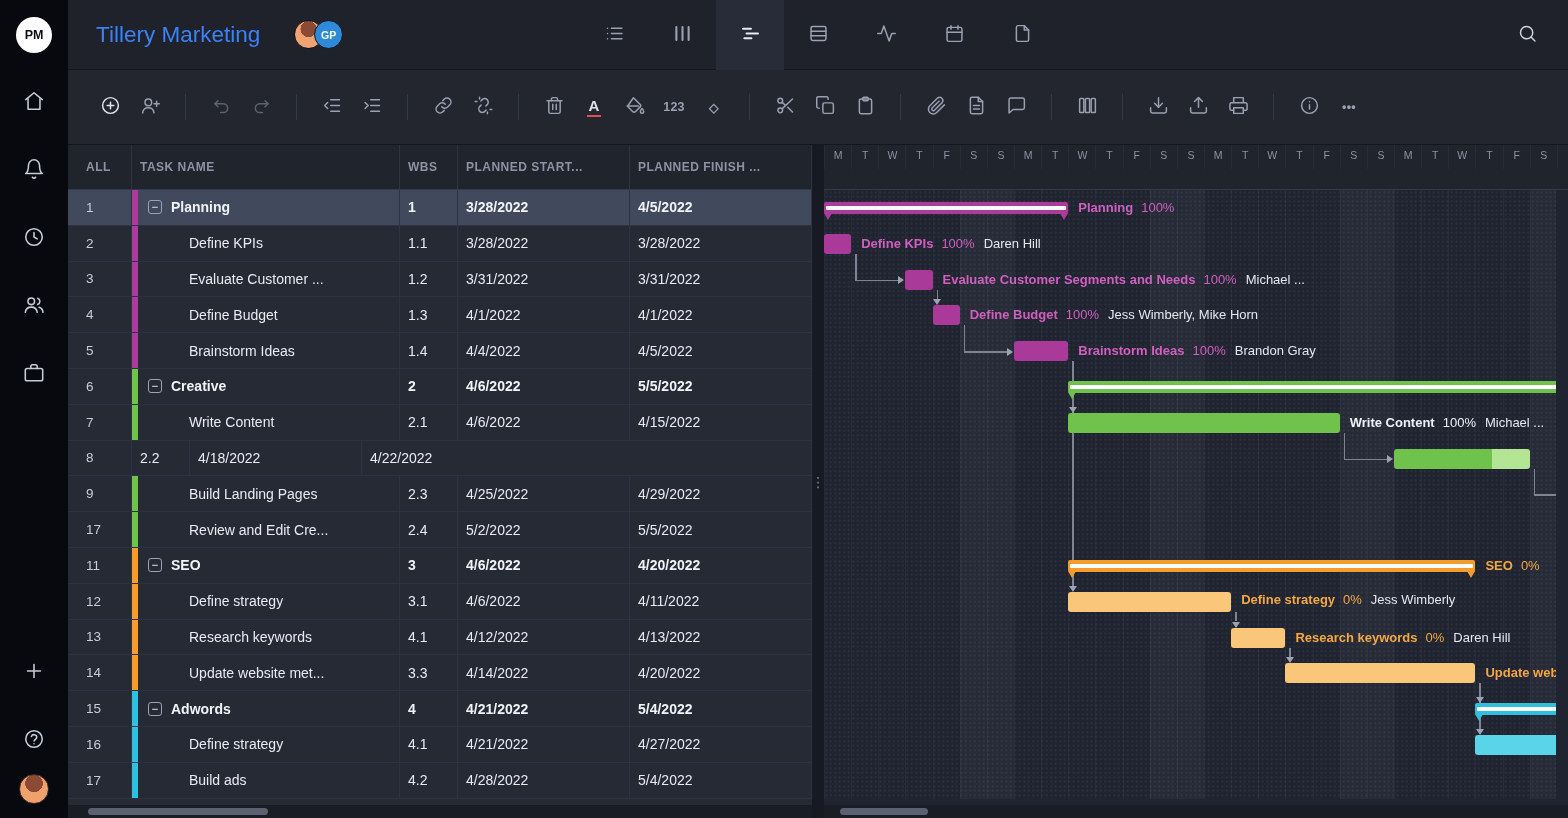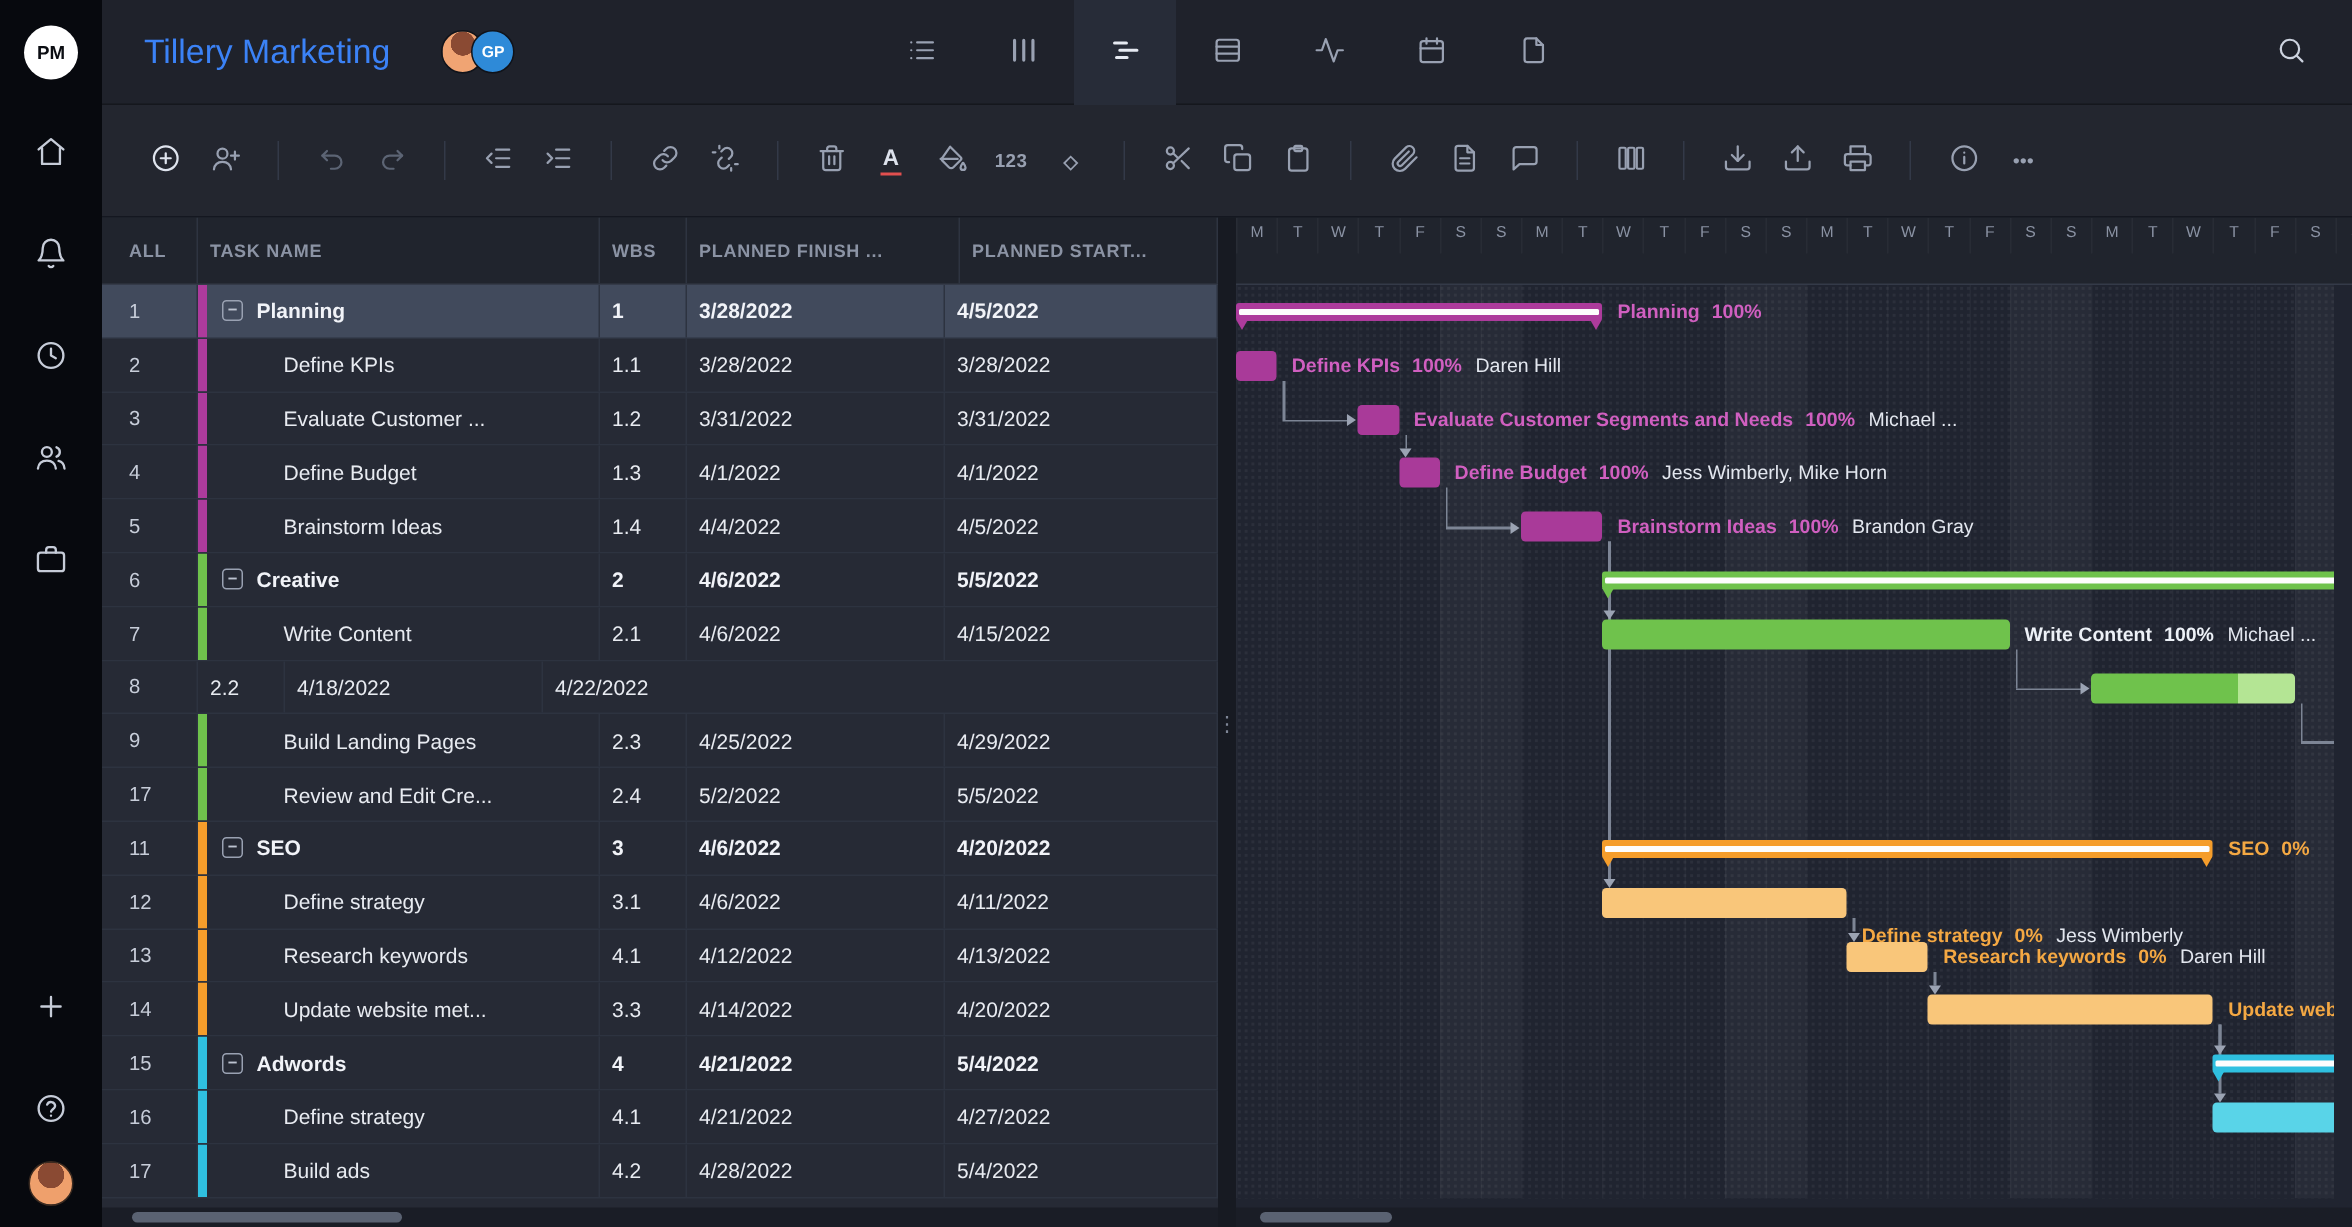--- a/index.html
+++ b/index.html
@@ -103,21 +103,21 @@
   .gcol{position:absolute;top:0;bottom:0;border-left:1px solid rgba(255,255,255,.035)}
   .gcol.wknd{background:rgba(255,255,255,.035)}
   .gbar{position:absolute;height:20px;border-radius:3px;z-index:2}
   .gbar.sum{height:12px;border-radius:2px}
   .stripe{position:absolute;left:2px;right:2px;top:4px;height:4px;background:#fdfdfd;border-radius:1px}
   .cap{position:absolute;top:11px;width:0;height:0;border-left:4px solid transparent;border-right:4px solid transparent;
        border-top:7px solid}
   .cap.l{left:0}.cap.r{right:0}
   .glabel{position:absolute;z-index:3;white-space:nowrap;font-size:13px;height:18px;line-height:18px}
   .ln{font-weight:700}
-  .lp{font-weight:700;margin-left:8px}
+  .lp{font-weight:400;margin-left:8px}
   .la{margin-left:9px;color:#e3e7ef;font-weight:500}
   .cline{position:absolute;background:#7d8595;z-index:1}
   .arr{position:absolute;width:0;height:0;z-index:2}
   .arr.r{border-top:4px solid transparent;border-bottom:4px solid transparent;border-left:6px solid #9ba3b3}
   .arr.d{border-left:4px solid transparent;border-right:4px solid transparent;border-top:6px solid #9ba3b3}
 </style>
 </head>
 <body>
 
 <div class="app">
@@ -394,22 +394,22 @@
         </button>
       </div>
 
     <div class="content">
 
       <section class="table-panel">
         <div class="t-head" id="t-head">
             <div class="th c-num">ALL</div>
             <div class="th c-name">TASK NAME</div>
             <div class="th c-wbs">WBS</div>
+            <div class="th c-start">PLANNED START...</div>
             <div class="th c-fin">PLANNED FINISH ...</div>
-            <div class="th c-start">PLANNED START...</div>
           </div>
         <div class="t-body" id="t-body">
             <div class="trow grp sel">
               <div class="td c-num">1</div>
               <div class="td c-name">
                 <span class="strip" style="background: rgb(173, 59, 156);"></span>
                 <span class="collapse">−</span>
                 <span class="nm">Planning</span>
               </div>
               <div class="td c-wbs">1</div>
@@ -665,21 +665,21 @@
             <div class="gbar" style="left: 244.287px; width: 271.43px; top: 222.7px; background: rgb(111, 194, 76);"></div>
             <div class="glabel" style="left: 525.717px; top: 223.7px;"><span class="ln" style="color: rgb(237, 241, 247);">Write Content</span><span class="lp" style="color: rgb(237, 241, 247);">100%</span><span class="la">Michael ...</span></div>
             <div class="gbar" style="left: 570.003px; width: 135.715px; top: 258.5px; background: linear-gradient(90deg, rgb(111, 194, 76) 0px, rgb(111, 194, 76) 72%, rgb(180, 229, 148) 72%, rgb(180, 229, 148) 100%);"></div>
             <div class="gbar sum" style="left: 244.287px; width: 407.145px; top: 369.9px; background: rgb(245, 157, 43);">
               <span class="stripe"></span>
               <span class="cap l" style="border-top-color: rgb(245, 157, 43);"></span>
               <span class="cap r" style="border-top-color: rgb(245, 157, 43);"></span>
             </div>
             <div class="glabel" style="left: 661.432px; top: 366.9px;"><span class="ln" style="color: rgb(244, 168, 67);">SEO</span><span class="lp" style="color: rgb(244, 168, 67);">0%</span></div>
             <div class="gbar" style="left: 244.287px; width: 162.858px; top: 401.7px; background: rgb(249, 198, 122);"></div>
-            <div class="glabel" style="left: 417.145px; top: 425px;"><span class="ln" style="color: rgb(244, 168, 67);">Define strategy</span><span class="lp" style="color: rgb(244, 168, 67);">0%</span><span class="la">Jess Wimberly</span></div>
+            <div class="glabel" style="left: 417.145px; top: 401px;"><span class="ln" style="color: rgb(244, 168, 67);">Define strategy</span><span class="lp" style="color: rgb(244, 168, 67);">0%</span><span class="la">Jess Wimberly</span></div>
             <div class="gbar" style="left: 407.145px; width: 54.286px; top: 437.5px; background: rgb(249, 198, 122);"></div>
             <div class="glabel" style="left: 471.431px; top: 438.5px;"><span class="ln" style="color: rgb(244, 168, 67);">Research keywords</span><span class="lp" style="color: rgb(244, 168, 67);">0%</span><span class="la">Daren Hill</span></div>
             <div class="gbar" style="left: 461.431px; width: 190.001px; top: 473.3px; background: rgb(249, 198, 122);"></div>
             <div class="glabel" style="left: 661.432px; top: 474.3px;"><span class="ln" style="color: rgb(244, 168, 67);">Update website met...</span></div>
             <div class="gbar sum" style="left: 651.432px; width: 380.002px; top: 513.1px; background: rgb(47, 192, 224);">
               <span class="stripe"></span>
               <span class="cap l" style="border-top-color: rgb(47, 192, 224);"></span>
             </div>
             <div class="gbar" style="left: 651.432px; width: 190.001px; top: 544.9px; background: rgb(89, 212, 232);"></div>
             <div class="cline" style="left: 31.143px; top: 63.7px; width: 1.5px; height: 26.8px;"></div>

